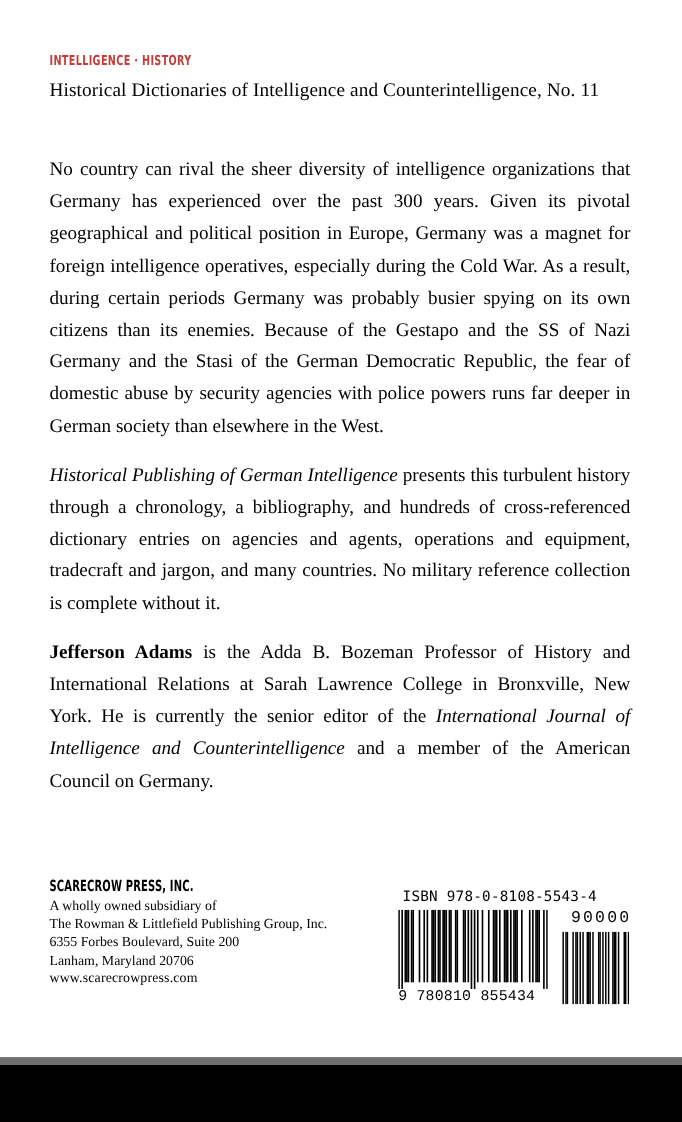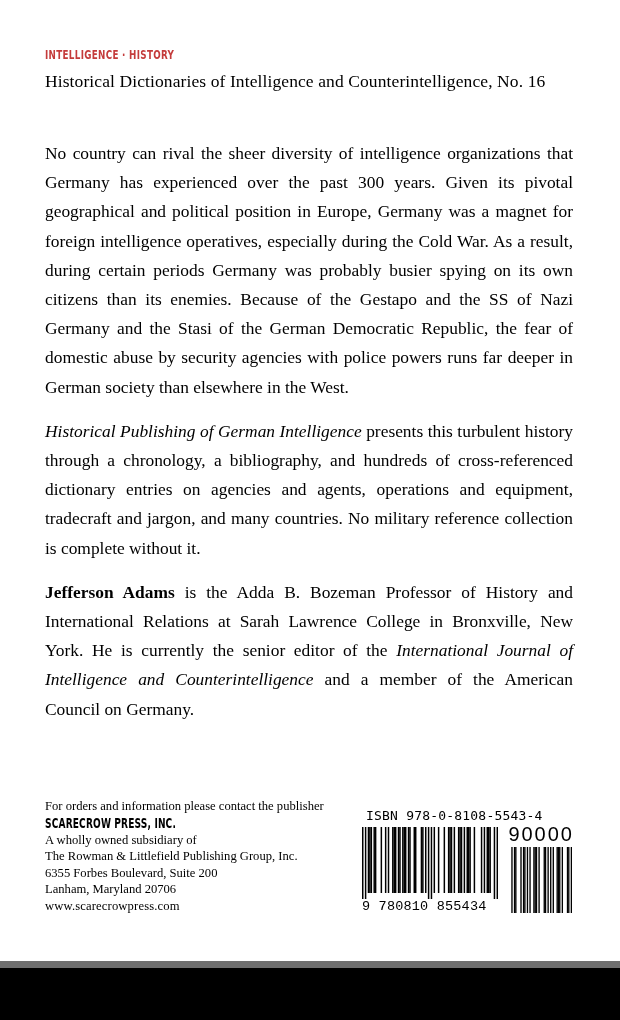--- a/index.html
+++ b/index.html
@@ -110,22 +110,22 @@
   .ean-main {
     position: absolute;
     left: 0; top: 0;
     width: 136px;
     height: 72px;
   }
   .addon-label {
     position: absolute;
     right: 0;
     top: -1px;
-    font-family: Liberation Sans, sans-serif;
-    font-size: 20px;
+    font-family: Liberation Mono, monospace;
+    font-size: 15px;
     letter-spacing: 2px;
     line-height: 17px;
   }
   .ean-addon {
     position: absolute;
     left: 148px;
     top: 20px;
     width: 62px;
     height: 66px;
   }
@@ -158,38 +158,37 @@
     background: #000000;
   }
 </style>
 </head>
 <body>
 
 <div class="page">
 
   <div class="category">INTELLIGENCE · HISTORY</div>
 
-  <div class="series-line">Historical Dictionaries of Intelligence and Counterintelligence, No. 16</div>
+  <div class="series-line">Historical Dictionaries of Intelligence and Counterintelligence, No. 11</div>
 
   <div class="body-copy">
 
     <p class="para">No country can rival the sheer diversity of intelligence organizations that Germany has experienced over the past 300 years. Given its pivotal geographical and political position in Europe, Germany was a magnet for foreign intelligence operatives, especially during the Cold War. As a result, during certain periods Germany was probably busier spying on its own citizens than its enemies. Because of the Gestapo and the SS of Nazi Germany and the Stasi of the German Democratic Republic, the fear of domestic abuse by security agencies with police powers runs far deeper in German society than elsewhere in the West.</p>
 
     <p class="para">
       <span class="it">Historical Publishing of German Intelligence</span><span> presents this turbulent history through a chronology, a bibliography, and hundreds of cross-referenced dictionary entries on agencies and agents, operations and equipment, tradecraft and jargon, and many countries. No military reference collection is complete without it.</span>
     </p>
 
     <p class="para">
       <span class="bd">Jefferson Adams</span><span> is the Adda B. Bozeman Professor of History and International Relations at Sarah Lawrence College in Bronxville, New York. He is currently the senior editor of the </span><span class="it">International Journal of Intelligence and Counterintelligence</span><span> and a member of the American Council on Germany.</span>
     </p>
 
   </div>
 
   <div class="publisher">
-    <div class="pub-line">For orders and information please contact the publisher</div>
     <div class="pub-logo">SCARECROW PRESS, INC.</div>
     <div class="pub-line">A wholly owned subsidiary of</div>
     <div class="pub-line">The Rowman &amp; Littlefield Publishing Group, Inc.</div>
     <div class="pub-line">6355 Forbes Boulevard, Suite 200</div>
     <div class="pub-line">Lanham, Maryland 20706</div>
     <div class="pub-line pub-web">www.scarecrowpress.com</div>
   </div>
 
   <div class="barcode-block">
     <div class="isbn-text">ISBN 978-0-8108-5543-4</div>

